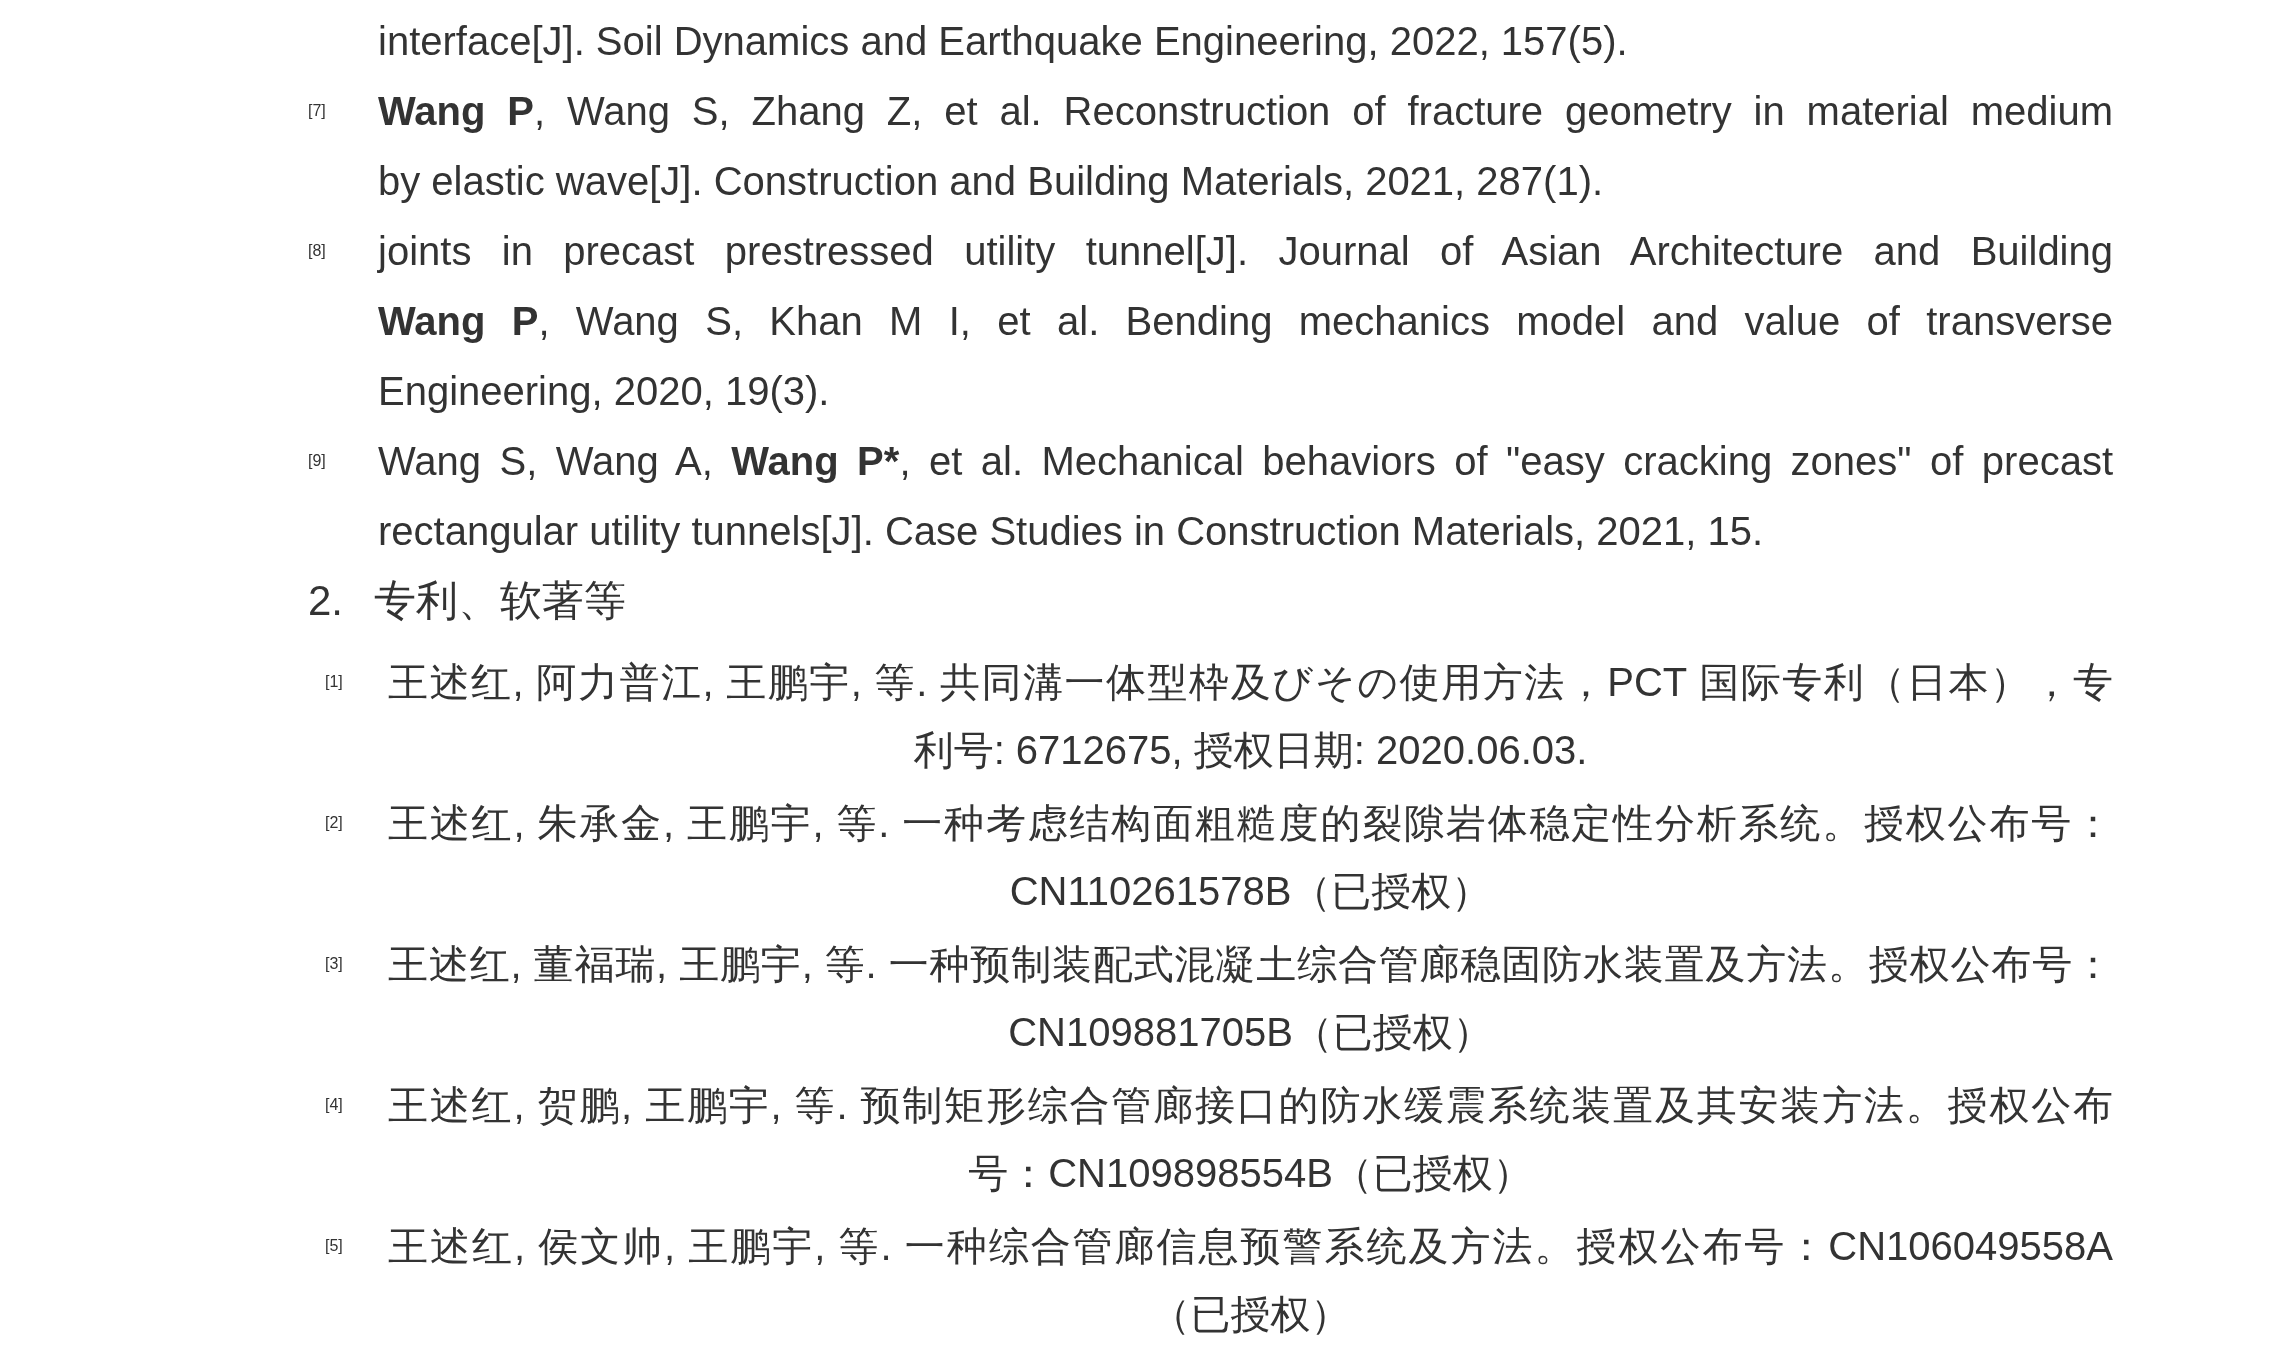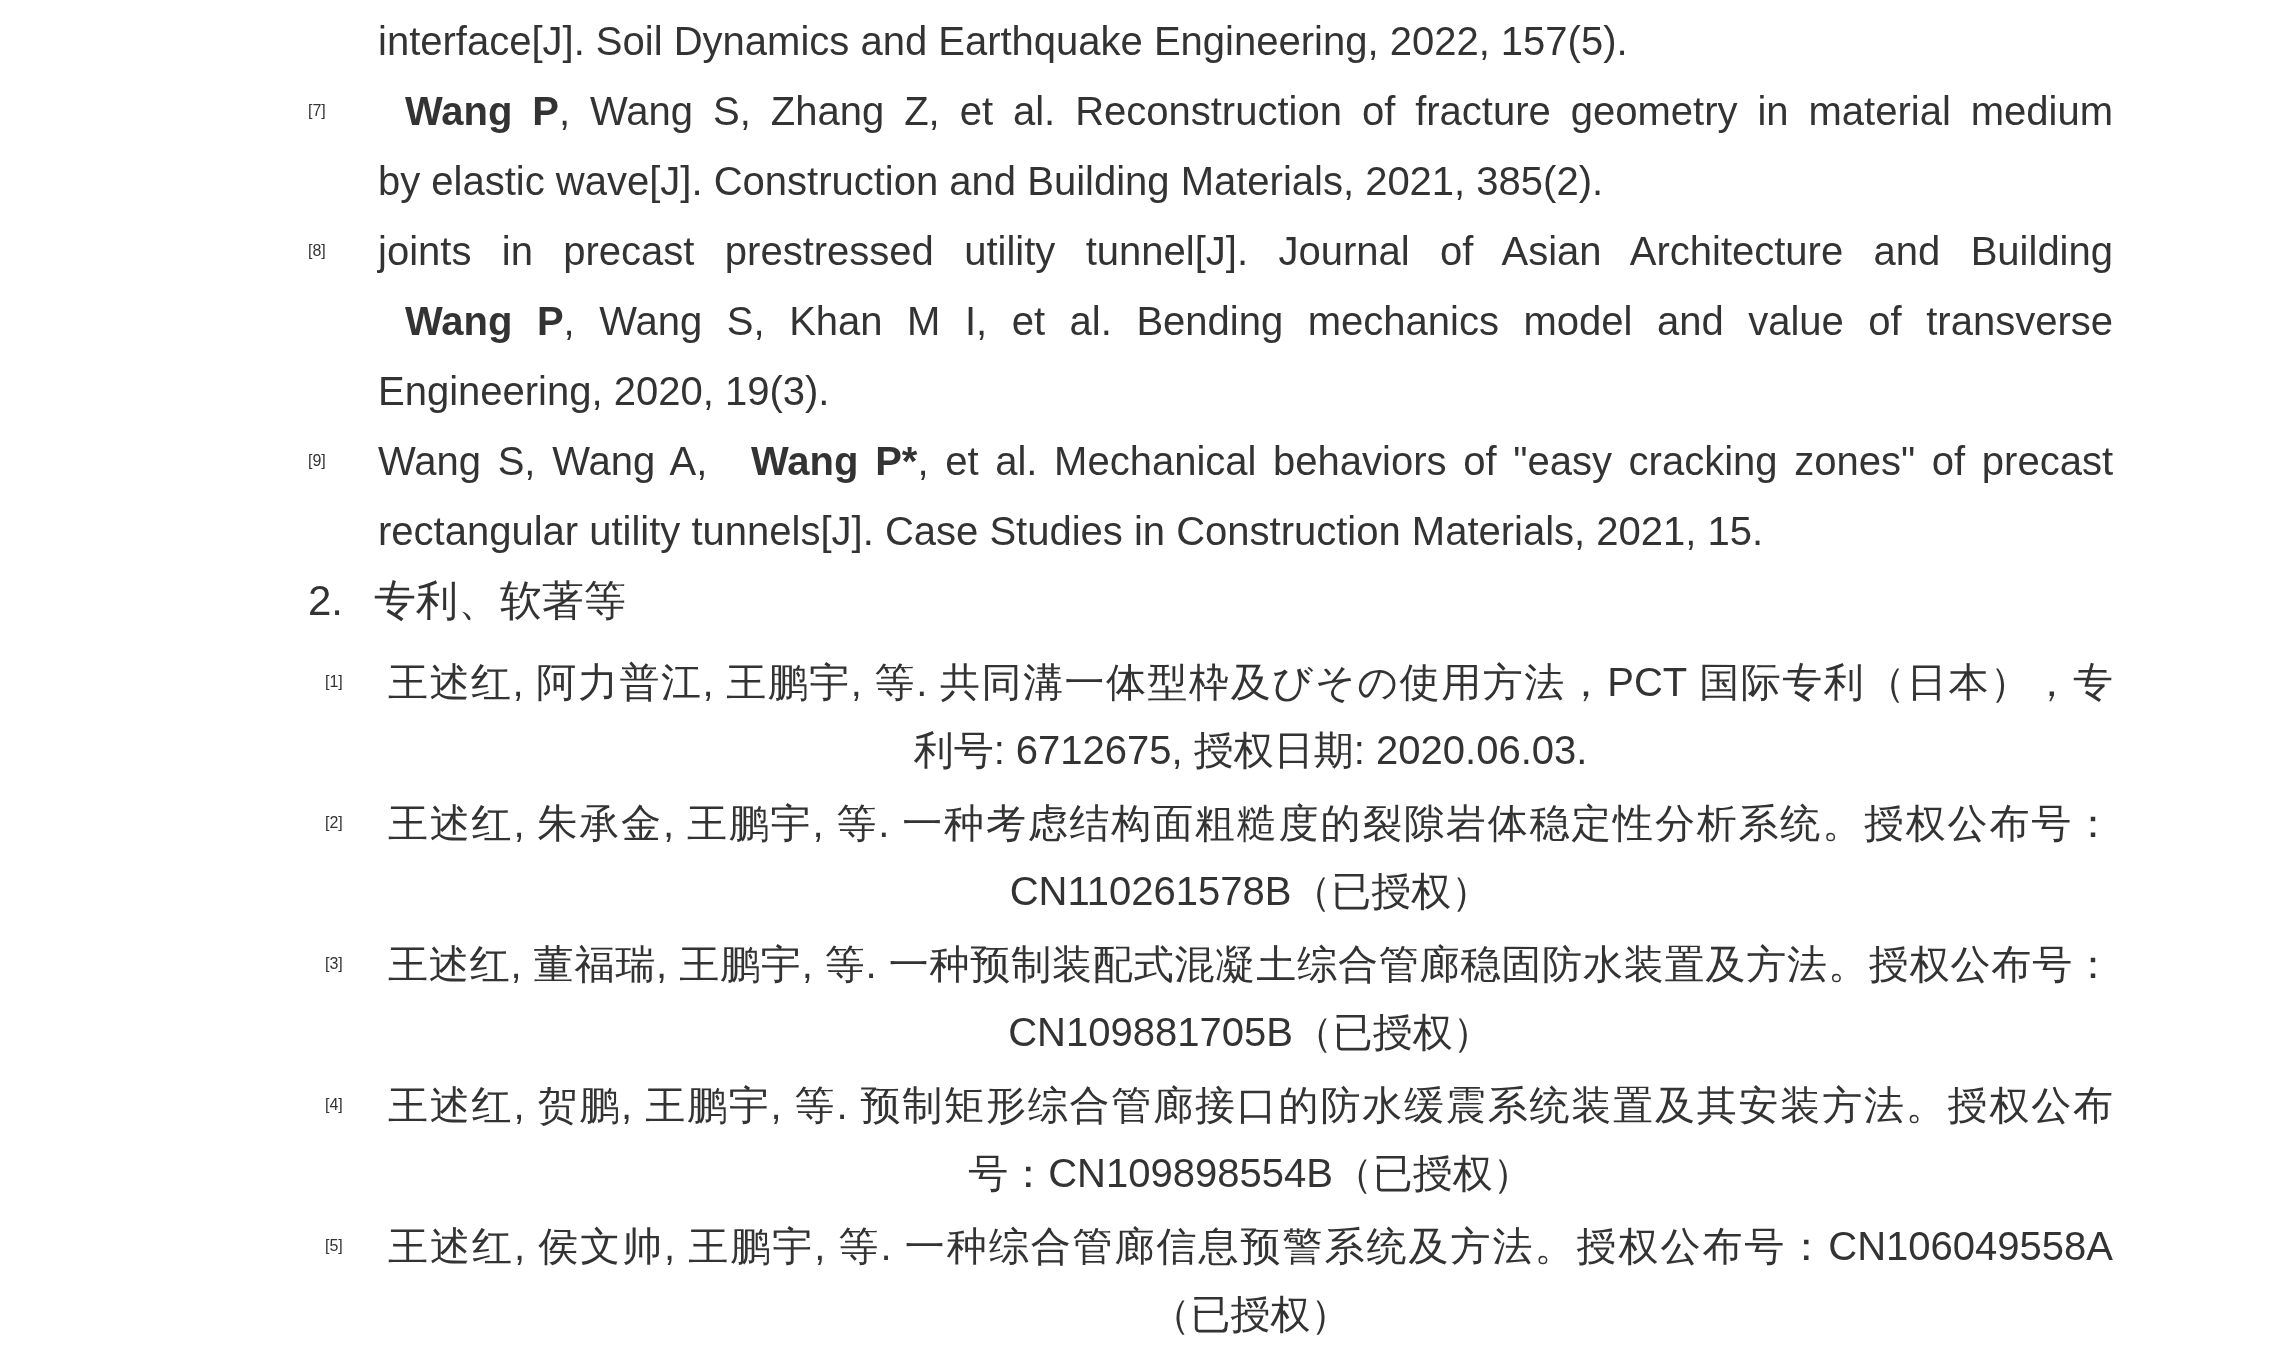--- a/index.html
+++ b/index.html
@@ -33,21 +33,21 @@
   }
   .line {
     font-size: 40px;
     line-height: 70px;
     white-space: normal;
   }
   .line.just {
     text-align: justify;
     text-align-last: justify;
   }
-  .bold { font-weight: bold; margin-left: 27px; }
+  .bold { font-weight: bold; }
   .heading {
     font-size: 42px;
     line-height: 70px;
     white-space: nowrap;
   }
   .heading .h-num {
     display: inline-block;
     width: 66px;
   }
   .patent-list {
@@ -71,21 +71,21 @@
 
 <div class="content">
 
   <div id="journal-list">
       <div class="entry">
         <div class="line"><span class="">interface[J]. Soil Dynamics and Earthquake Engineering, 2022, 157(5).</span></div>
       </div>
       <div class="entry">
         <span class="ref-num">[7]</span>
         <div class="line just"><span class="bold">Wang P</span><span class="">, Wang S, Zhang Z, et al. Reconstruction of fracture geometry in material medium</span></div>
-        <div class="line"><span class="">by elastic wave[J]. Construction and Building Materials, 2021, 385(2).</span></div>
+        <div class="line"><span class="">by elastic wave[J]. Construction and Building Materials, 2021, 287(1).</span></div>
       </div>
       <div class="entry">
         <span class="ref-num">[8]</span>
         <div class="line just"><span class="">joints in precast prestressed utility tunnel[J]. Journal of Asian Architecture and Building</span></div>
         <div class="line just"><span class="bold">Wang P</span><span class="">, Wang S, Khan M I, et al. Bending mechanics model and value of transverse</span></div>
         <div class="line"><span class="">Engineering, 2020, 19(3).</span></div>
       </div>
       <div class="entry">
         <span class="ref-num">[9]</span>
         <div class="line just"><span class="">Wang S, Wang A, </span><span class="bold">Wang P*</span><span class="">, et al. Mechanical behaviors of "easy cracking zones" of precast</span></div>

